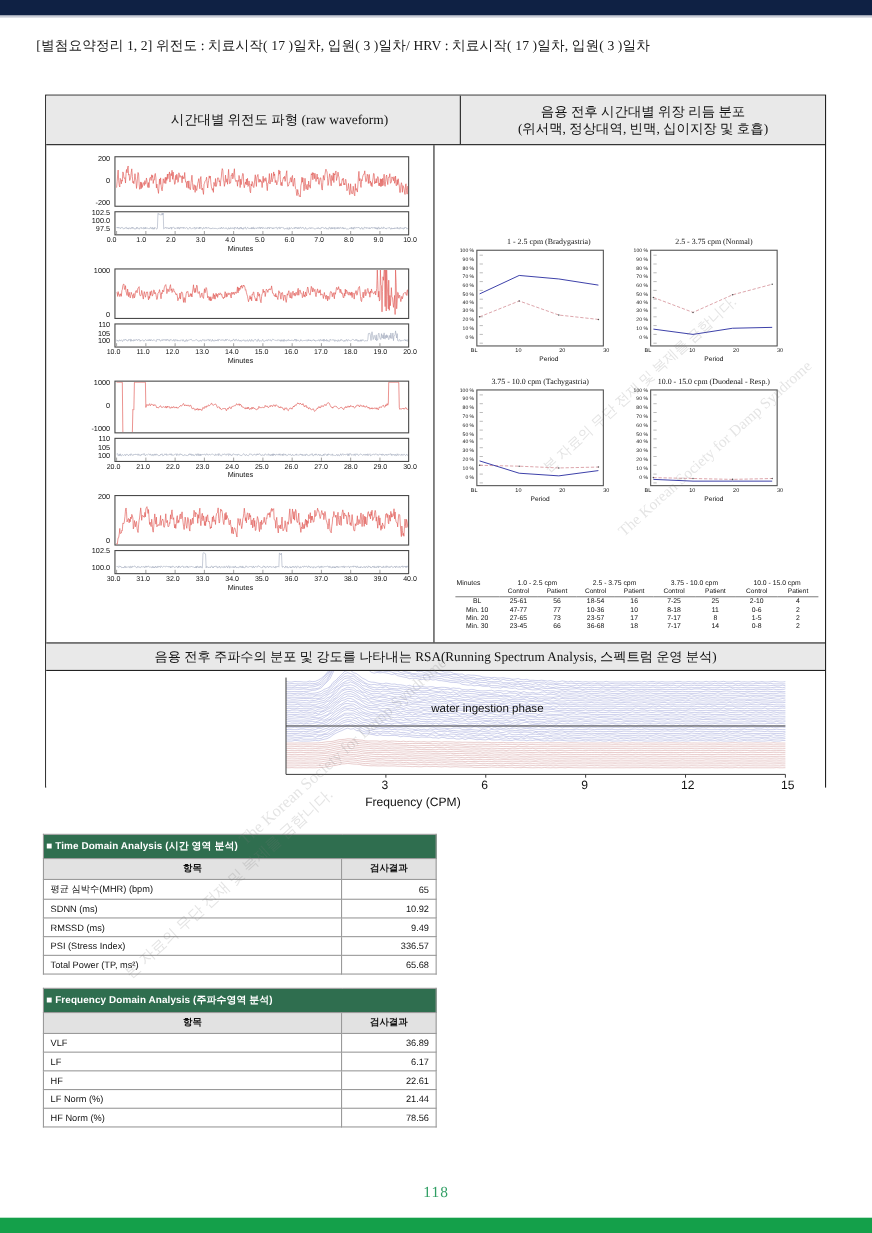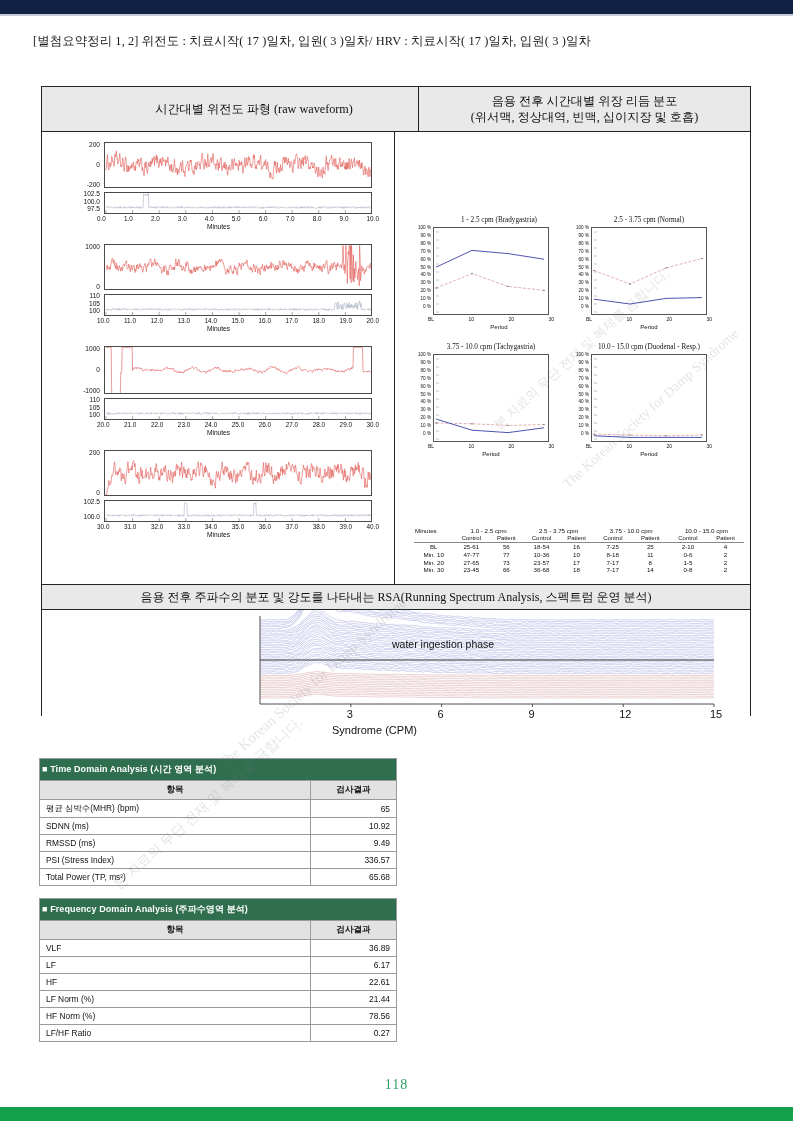--- a/index.html
+++ b/index.html
@@ -660,21 +660,21 @@
             <line x1="672.0" y1="94" x2="672.0" y2="97" stroke="#3a3a3a" stroke-width="0.9"></line>
           </svg></div>
         <div class="rsa-caption">water ingestion phase</div>
         <div class="rsa-xlabels" style="left: 218px; top: 98px; width: 454px; height: 14px;">
           <span style="position: absolute; left: 86.8px;">3</span>
           <span style="position: absolute; left: 177.6px;">6</span>
           <span style="position: absolute; left: 268.4px;">9</span>
           <span style="position: absolute; left: 359.2px;">12</span>
           <span style="position: absolute; left: 450px;">15</span>
         </div>
-        <div class="rsa-xtitle" style="left: 290px; top: 114px;">Syndrome (CPM)</div>
+        <div class="rsa-xtitle" style="left: 290px; top: 114px;">Frequency (CPM)</div>
       </div>
   </div>
 </div>
 
 <table class="hrv-table tbl1">
   <tbody>
     <tr>
       <td class="cap" colspan="2">
         <span>■</span>
         <span>Time Domain Analysis (시간 영역 분석)</span>
@@ -736,24 +736,20 @@
         <td class="num">22.61</td>
       </tr>
       <tr>
         <td class="item">LF Norm (%)</td>
         <td class="num">21.44</td>
       </tr>
       <tr>
         <td class="item">HF Norm (%)</td>
         <td class="num">78.56</td>
       </tr>
-      <tr>
-        <td class="item">LF/HF Ratio</td>
-        <td class="num">0.27</td>
-      </tr>
     </tbody>
 </table>
 
 <div class="page-number">118</div>
 <div class="footerbar"></div>
 
 <div class="wm" style="left:215px; top:760px; font-size:15px; transform:rotate(-42deg);">The Korean Society for Damp Syndrome</div>
 <div class="wm" style="left:110px; top:880px; font-size:14px; transform:rotate(-42deg);">본 자료의 무단 전재 및 복제를 금합니다.</div>
 <div class="wm" style="left:560px; top:480px; font-size:14px; transform:rotate(-42deg);">The Korean Society for Damp Syndrome</div>
 <div class="wm" style="left:490px; top:420px; font-size:13px; transform:rotate(-42deg);">본 자료의 무단 전재 및 복제를 금합니다.</div>

